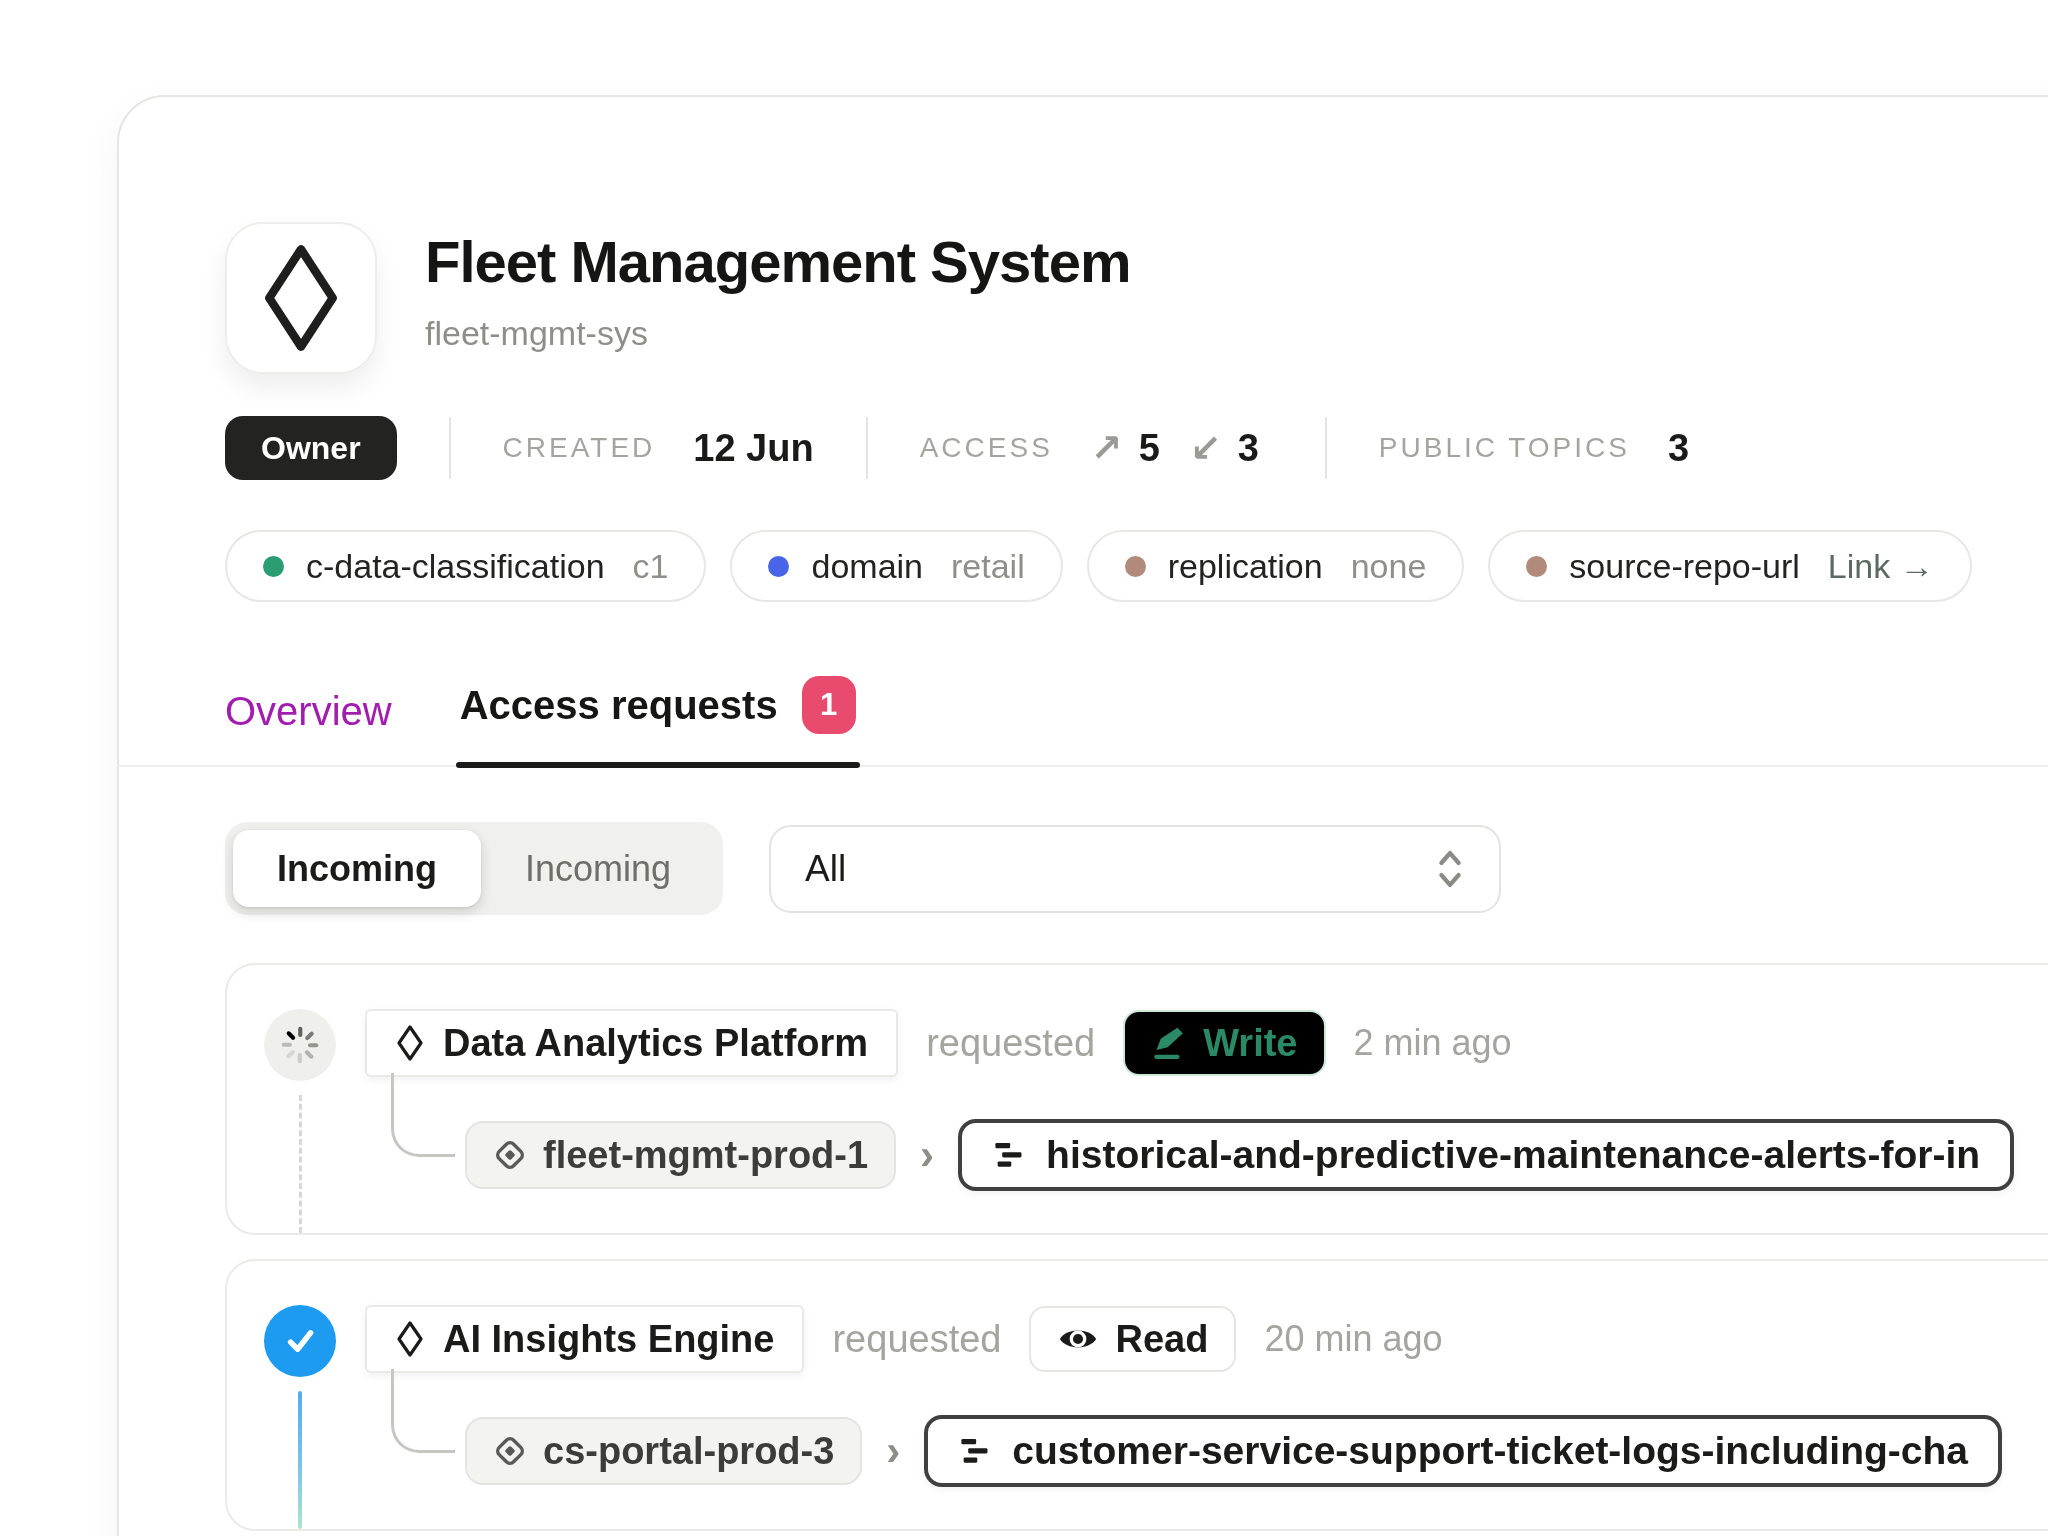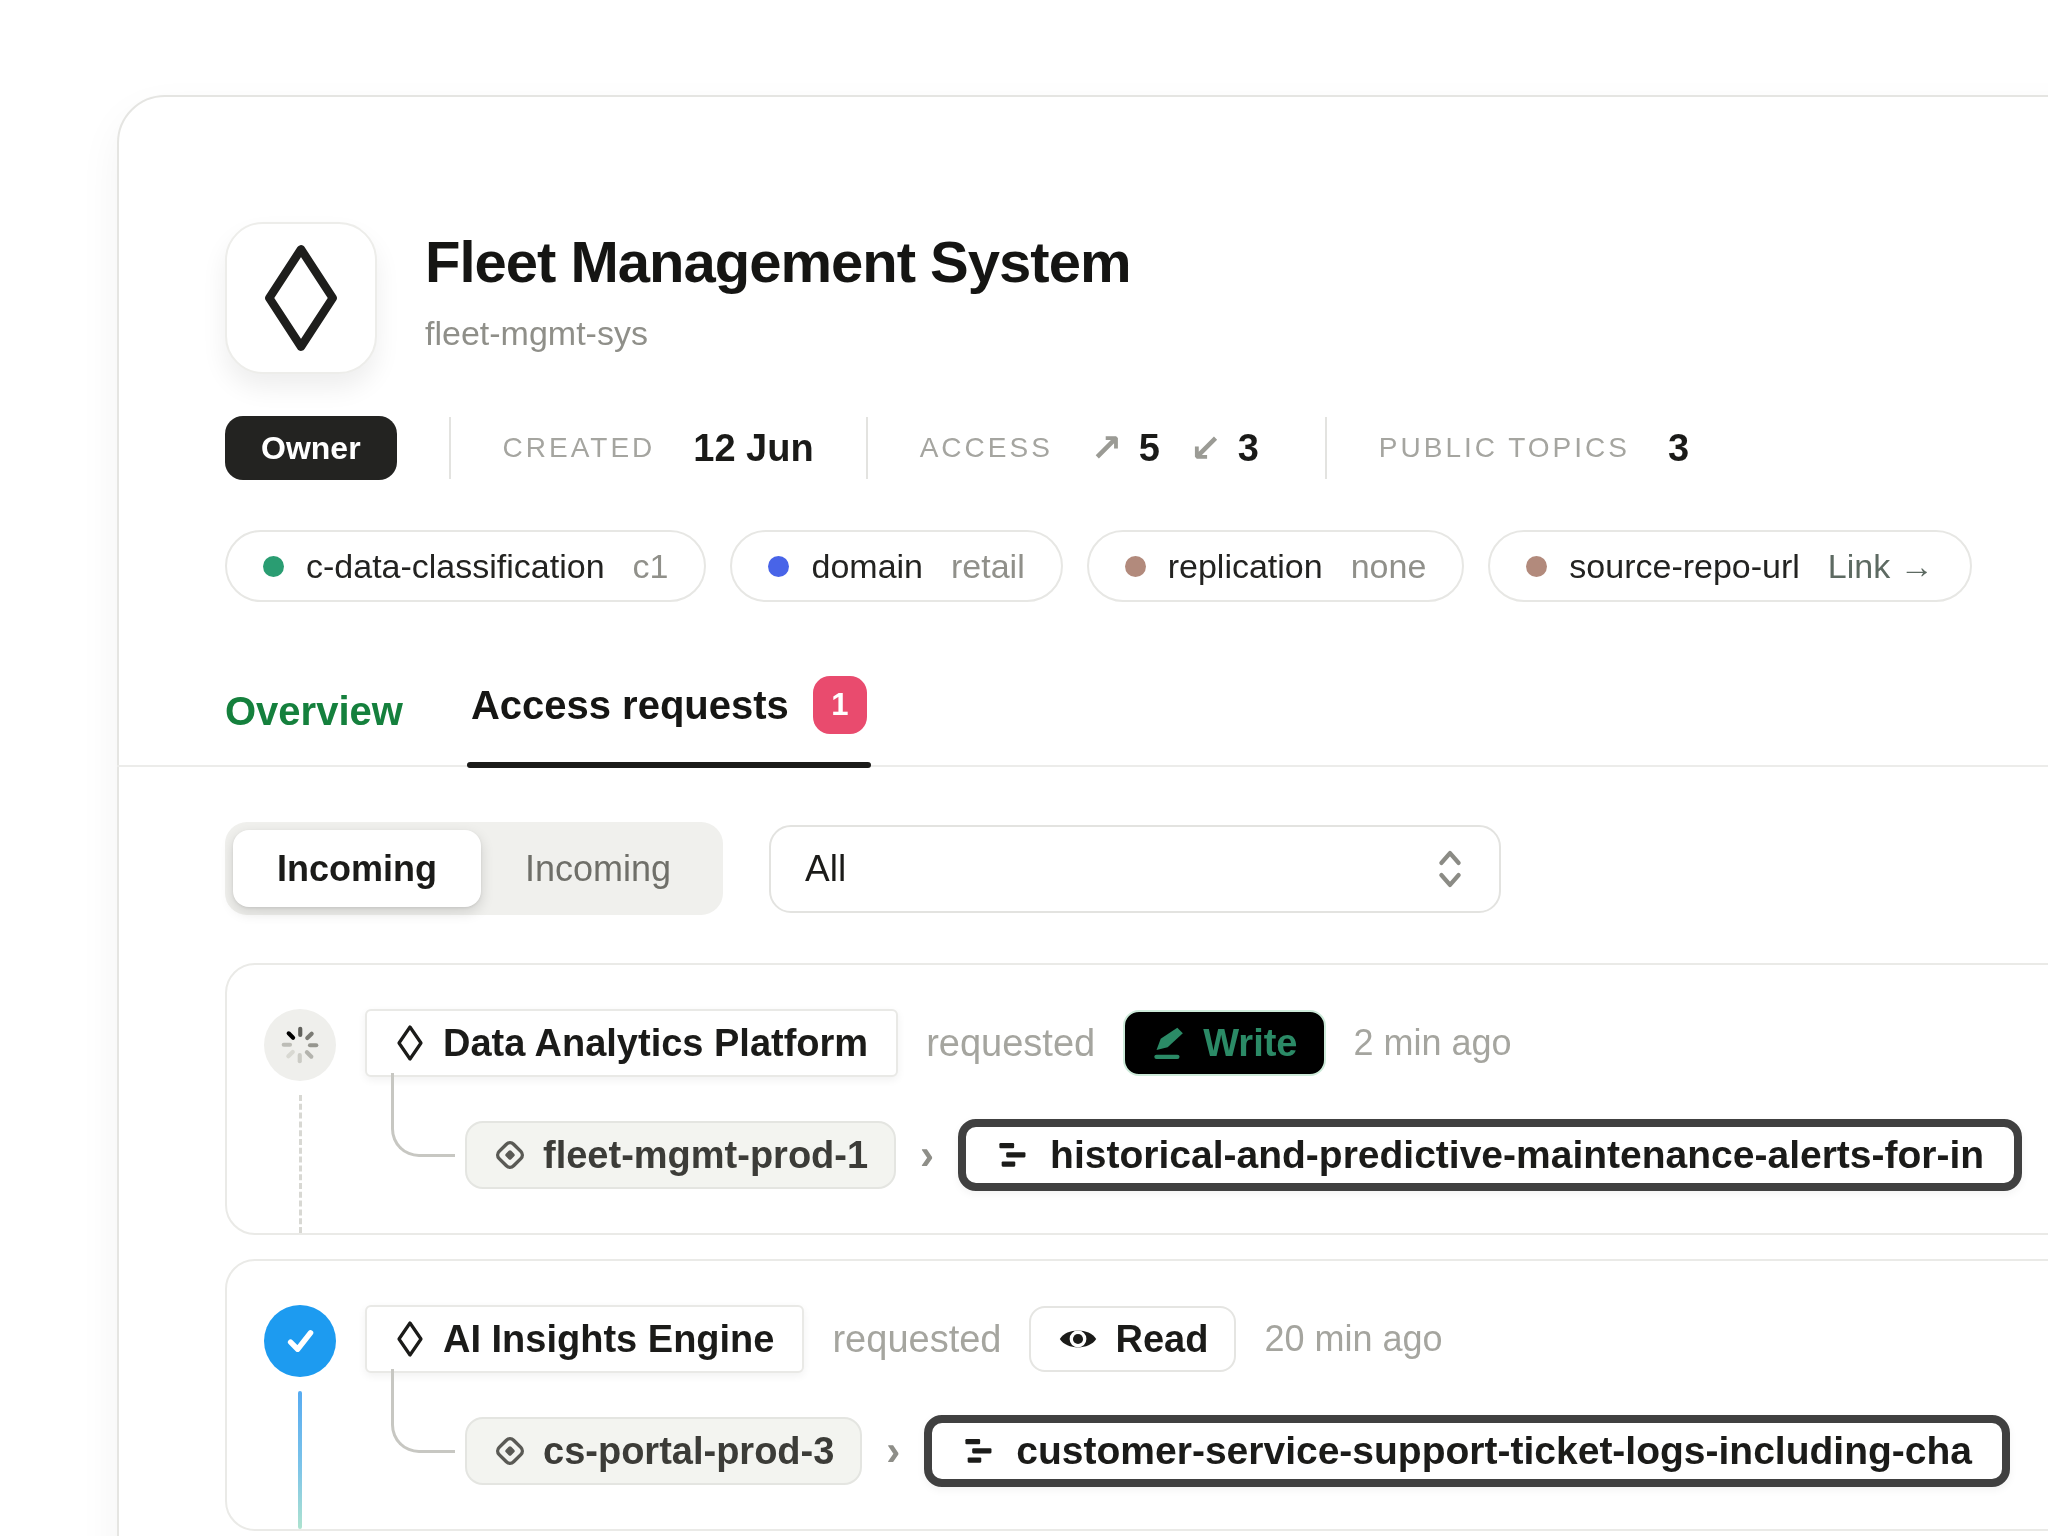--- a/index.html
+++ b/index.html
@@ -55,21 +55,21 @@
     flex:0 0 auto;
   }
   .tag-dot { width:21px; height:21px; border-radius:50%; flex:0 0 auto; }
   .tag-key { font-size:34px; color:#232321; }
   .tag-value { font-size:34px; color:#90908a; margin-left:6px; white-space:nowrap; }
   .tag-value.link { color:#5d6a62; }
 
   
   .tabs-wrap { margin-top:74px; position:relative; display:flex; gap:68px; align-items:flex-end; }
   .tabs-divider { position:absolute; left:-108px; width:2310px; bottom:1px; height:2px; background:#ececе9; background:#ececea; }
-  .tab { position:relative; display:flex; align-items:center; gap:24px; padding-bottom:34px; font-size:40px; color:#15803d; font-weight:700; cursor:pointer; }
+  .tab { position:relative; display:flex; align-items:center; gap:24px; padding-bottom:34px; font-size:40px; color:#a21caf; font-weight:400; cursor:pointer; }
   .tab.active { color:#161614; font-weight:bold; }
   .tab-badge {
     width:54px; height:58px; border-radius:17px; background:#e94b6e; color:#fff;
     font-size:31px; font-weight:600; display:flex; align-items:center; justify-content:center;
   }
   .tab-underline { position:absolute; left:-4px; right:-4px; bottom:0; height:6px; background:#1b1b19; border-radius:3px; z-index:2; }
 
   
   .controls-row { margin-top:54px; display:flex; align-items:center; gap:46px; }
   .segmented { display:inline-flex; background:#f0f0ed; border-radius:22px; padding:8px; }
@@ -118,21 +118,21 @@
     position:absolute; left:-74px; top:-46px; width:64px; height:84px;
     border-left:3px solid #c7c7c2; border-bottom:3px solid #c7c7c2;
     border-bottom-left-radius:28px;
   }
   .cluster-chip {
     height:68px; background:#f3f4f0; border:2px solid #e4e5e1; border-radius:18px;
     padding:0 26px; gap:16px; font-size:38px; font-weight:bold; color:#3c3c38; cursor:pointer;
   }
   .chip-sep { margin:0 24px; font-size:42px; color:#8e8e88; font-weight:600; }
   .topic-chip {
-    height:72px; background:#fff; border:8px solid #404040; border-radius:18px;
+    height:72px; background:#fff; border:4px solid #404040; border-radius:18px;
     box-shadow:0 3px 9px rgba(0,0,0,0.05);
     padding:0 30px; gap:20px; font-size:39px; font-weight:bold; color:#1b1b19;
     white-space:nowrap; cursor:pointer;
   }
   svg { display:block; flex:0 0 auto; }
 </style>
 </head>
 <body>
 
 <div class="panel">

